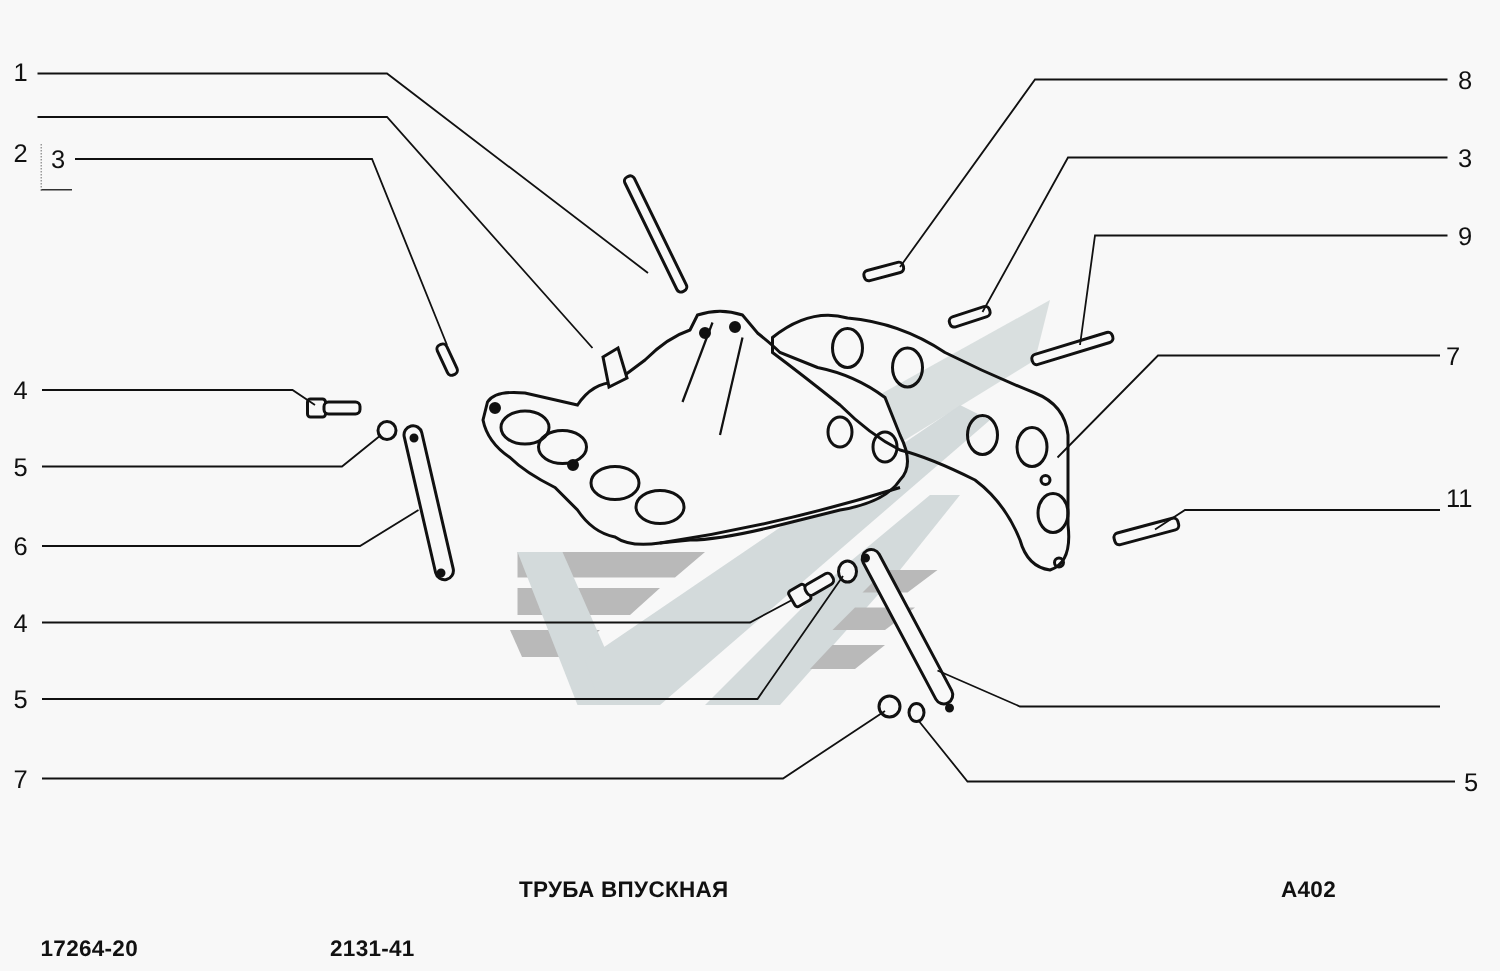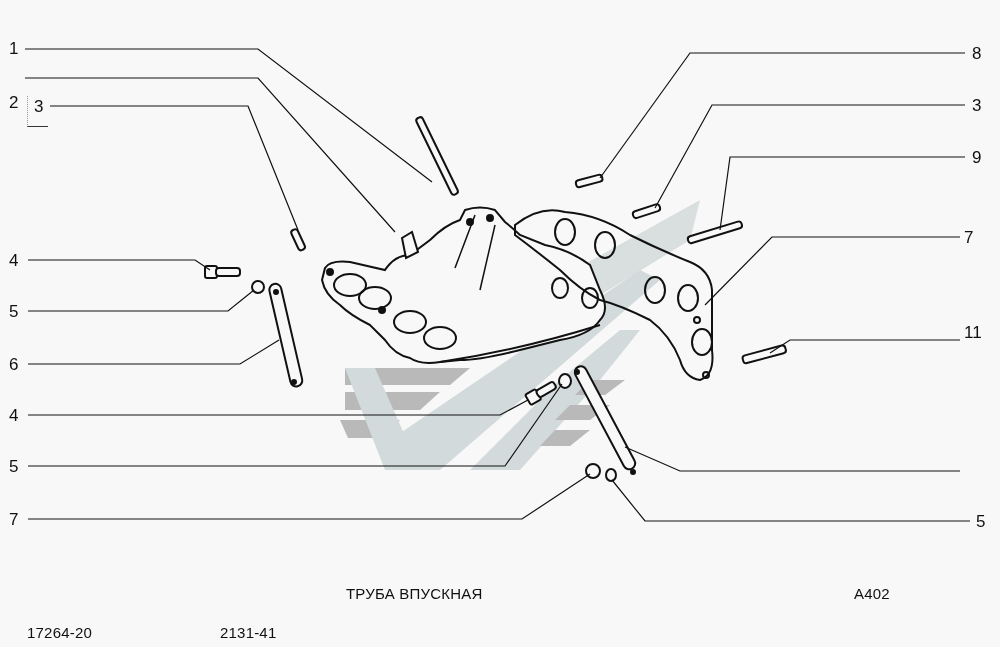--- a/index.html
+++ b/index.html
@@ -12,21 +12,21 @@
     #diagram { position: absolute; left: 0; top: 0; width: 1000px; height: 647px; }
     .callout {
       position: absolute;
       font-family: "Liberation Sans", sans-serif;
       font-size: 17px; color: #111;
       line-height: 17px;
     }
     .title {
       position: absolute;
       font-family: "Liberation Sans", sans-serif;
-      font-weight: normal; font-size: 15px; color: #111;
+      font-weight: bold; font-size: 15px; color: #111;
       letter-spacing: 0.2px;
     }
     .box3 {
       position: absolute; left: 27px; top: 96px;
       width: 20px; height: 30px;
       border-left: 1px dotted #999;
       border-bottom: 1px solid #333;
     }
   </style>
 </head>

